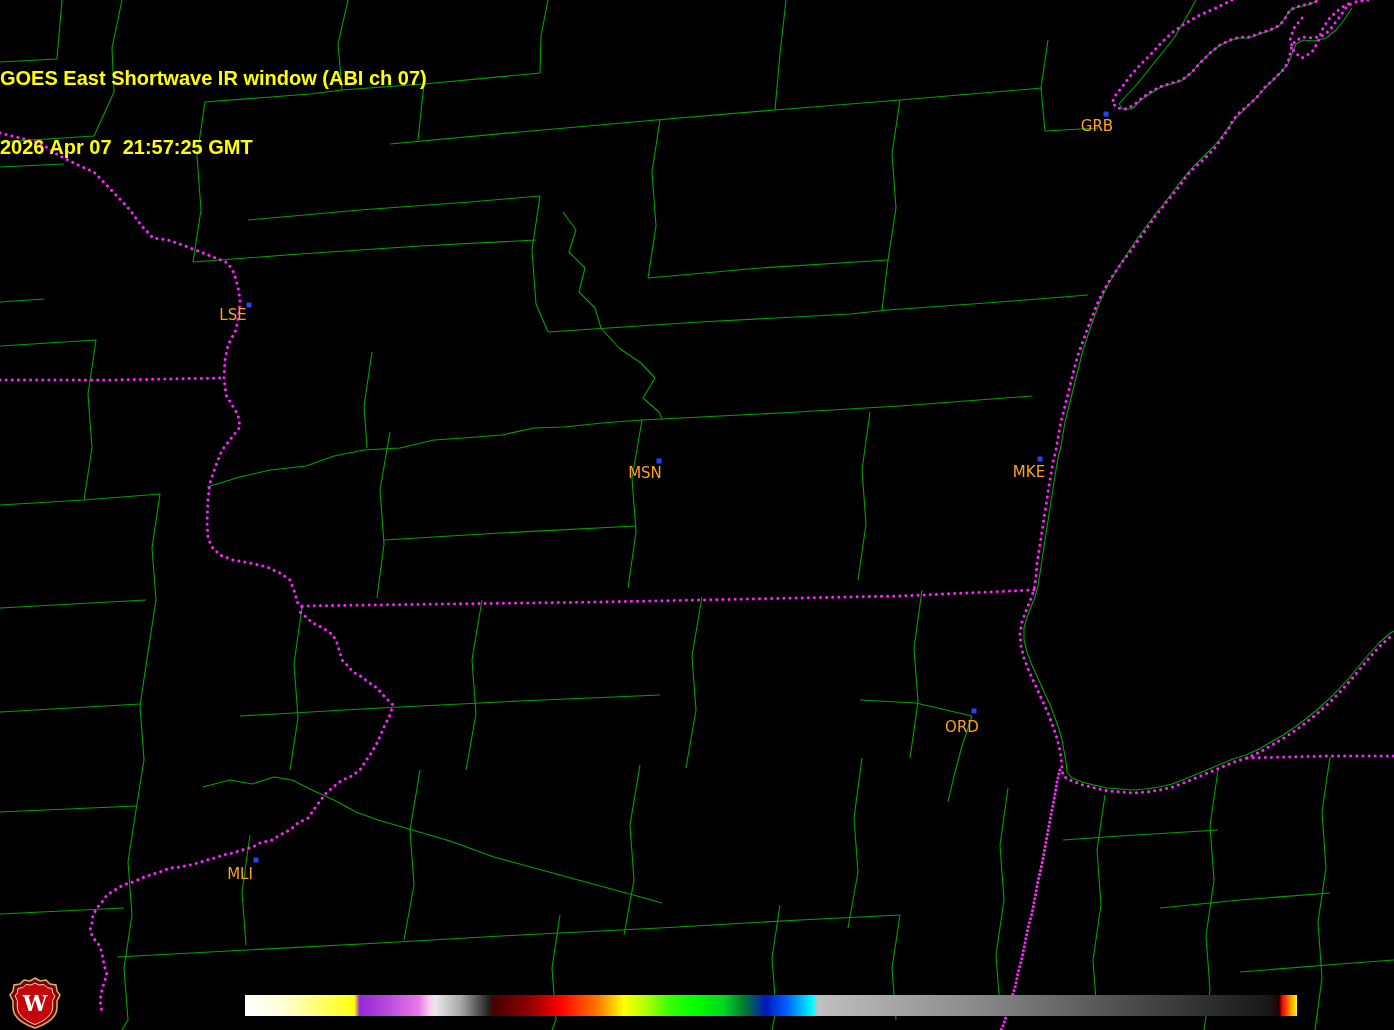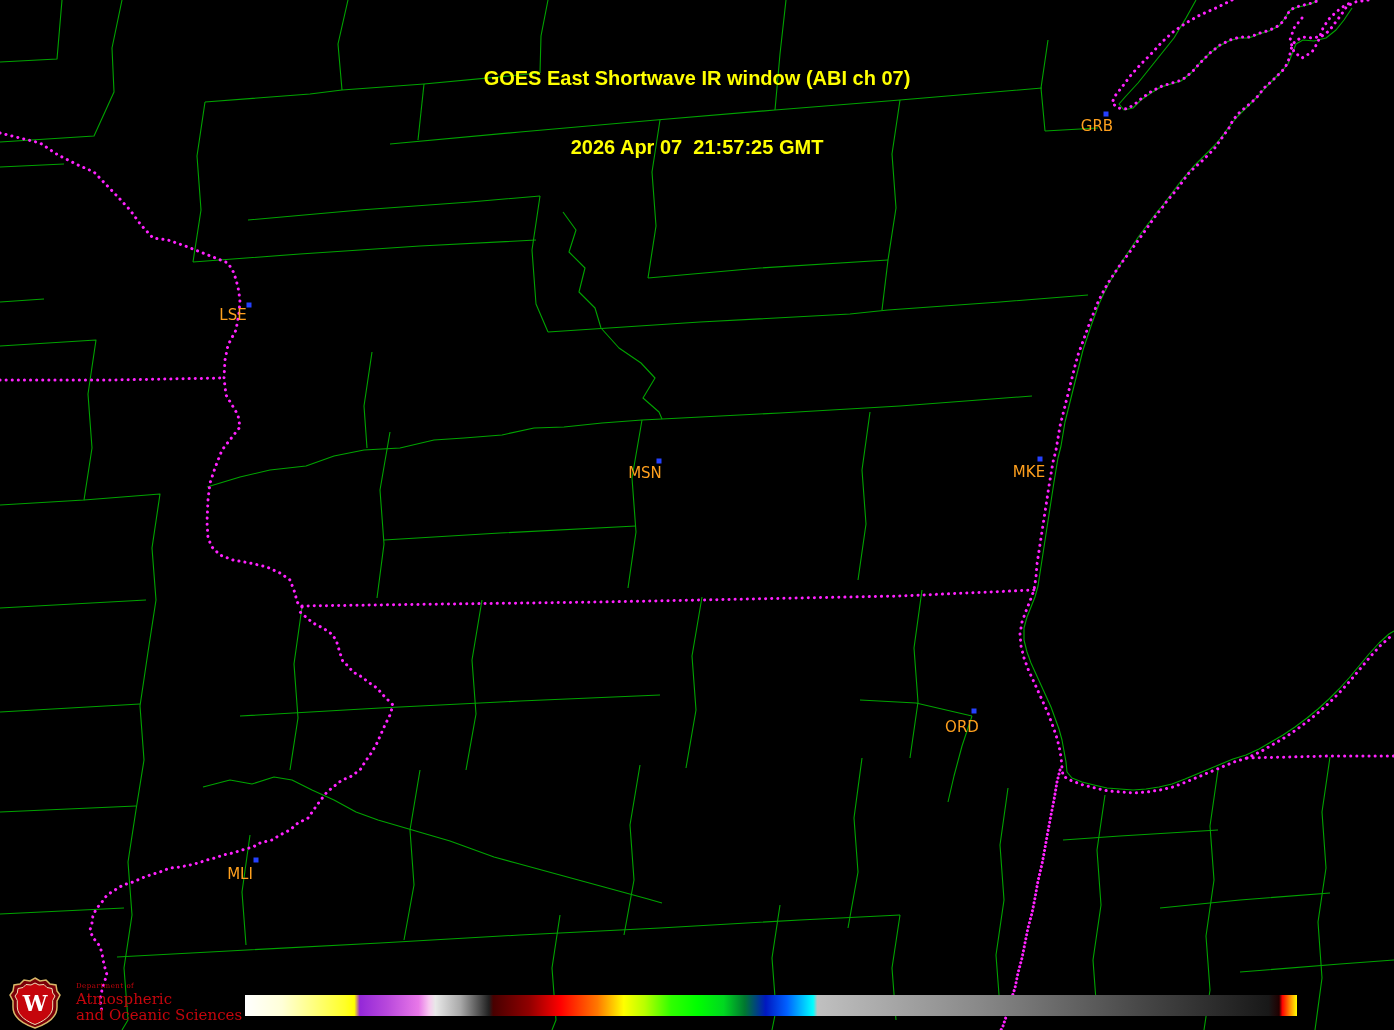--- a/index.html
+++ b/index.html
@@ -1,19 +1,19 @@
 <!DOCTYPE html>
 <html><head>
 <meta charset="utf-8">
 <style>
   html,body{margin:0;padding:0;background:#000;}
   .stage{position:relative;width:1394px;height:1030px;background:#000;overflow:hidden;
          font-family:"Liberation Sans",sans-serif;}
   .map-svg{position:absolute;left:0;top:0;}
-  .title{position:absolute;top:21px;left:0;width:100%;text-align:center;
+  .title{position:absolute;top:21px;left:0;width:100%;
          color:#FFFF00;font-weight:bold;font-size:20px;line-height:23px;
          white-space:pre;font-family:"Liberation Sans",sans-serif;}
   .colorbar{position:absolute;left:245px;top:995px;width:1052px;height:21px;}
   .logo{position:absolute;left:8px;top:977px;display:flex;align-items:center;}
   .logo-text{margin-left:14px;color:#c5050c;font-family:"DejaVu Serif",serif;line-height:1.05;}
   .logo-dept{font-size:7px;letter-spacing:.5px;margin-bottom:2px;}
   .logo-l1{font-size:15px;}
   .logo-l2{font-size:15px;}
 </style>
 </head>
@@ -118,20 +118,15 @@
   </div>
 
   <div class="colorbar" id="colorbar" style="background: linear-gradient(to right, rgb(255, 255, 255) 0%, rgb(255, 255, 216) 3.5%, rgb(255, 255, 40) 9.5%, rgb(255, 255, 0) 10.4%, rgb(148, 40, 216) 10.9%, rgb(184, 72, 220) 13.5%, rgb(232, 120, 232) 16.5%, rgb(248, 200, 240) 17.5%, rgb(232, 232, 232) 18.1%, rgb(168, 168, 168) 20.5%, rgb(32, 32, 32) 23.2%, rgb(72, 0, 0) 23.6%, rgb(144, 0, 0) 27%, rgb(255, 0, 0) 30%, rgb(255, 120, 0) 33.5%, rgb(255, 255, 0) 36%, rgb(184, 255, 0) 38%, rgb(48, 255, 0) 40.5%, rgb(0, 255, 0) 43%, rgb(0, 216, 32) 45.5%, rgb(0, 120, 48) 47.5%, rgb(0, 24, 192) 49.5%, rgb(0, 96, 255) 51.5%, rgb(0, 255, 255) 54%, rgb(192, 192, 192) 54.4%, rgb(136, 136, 136) 70%, rgb(72, 72, 72) 85%, rgb(24, 24, 24) 97.3%, rgb(32, 0, 0) 98.3%, rgb(255, 0, 0) 98.6%, rgb(255, 136, 0) 99.3%, rgb(255, 255, 0) 100%); left: 245px; top: 995px; width: 1052px; height: 21px;"></div>
 
   <div class="logo">
     <svg width="54" height="52" viewBox="0 0 54 52">
       <path d="M27 1 L32 4 L38 3 L42 7 L48 8 L49 14 L52 18 L49 24 L49 30 C49 42 36 48 27 51 C18 48 5 42 5 30 L5 24 L2 18 L5 14 L6 8 L12 7 L16 3 L22 4 Z" fill="#7a0008" stroke="#d8b868" stroke-width="1.5"></path>
       <path d="M27 6 L31 8 L36 7.5 L39 10.5 L44 11.5 L44.7 16 L47 19 L44.7 23.5 L44.7 30 C44.7 39 34 45 27 47.5 C20 45 9.3 39 9.3 30 L9.3 23.5 L7 19 L9.3 16 L10 11.5 L15 10.5 L18 7.5 L23 8 Z" fill="#c5050c" stroke="#f0e0b8" stroke-width="1"></path>
       <text x="27" y="34" text-anchor="middle" font-family="DejaVu Serif, serif" font-size="22" font-weight="bold" fill="#ffffff">W</text>
     </svg>
-    <div class="logo-text">
-      <div class="logo-dept">Department of</div>
-      <div class="logo-l1">Atmospheric</div>
-      <div class="logo-l2">and Oceanic Sciences</div>
-    </div>
   </div>
 
 </div>
 
 </body></html>

